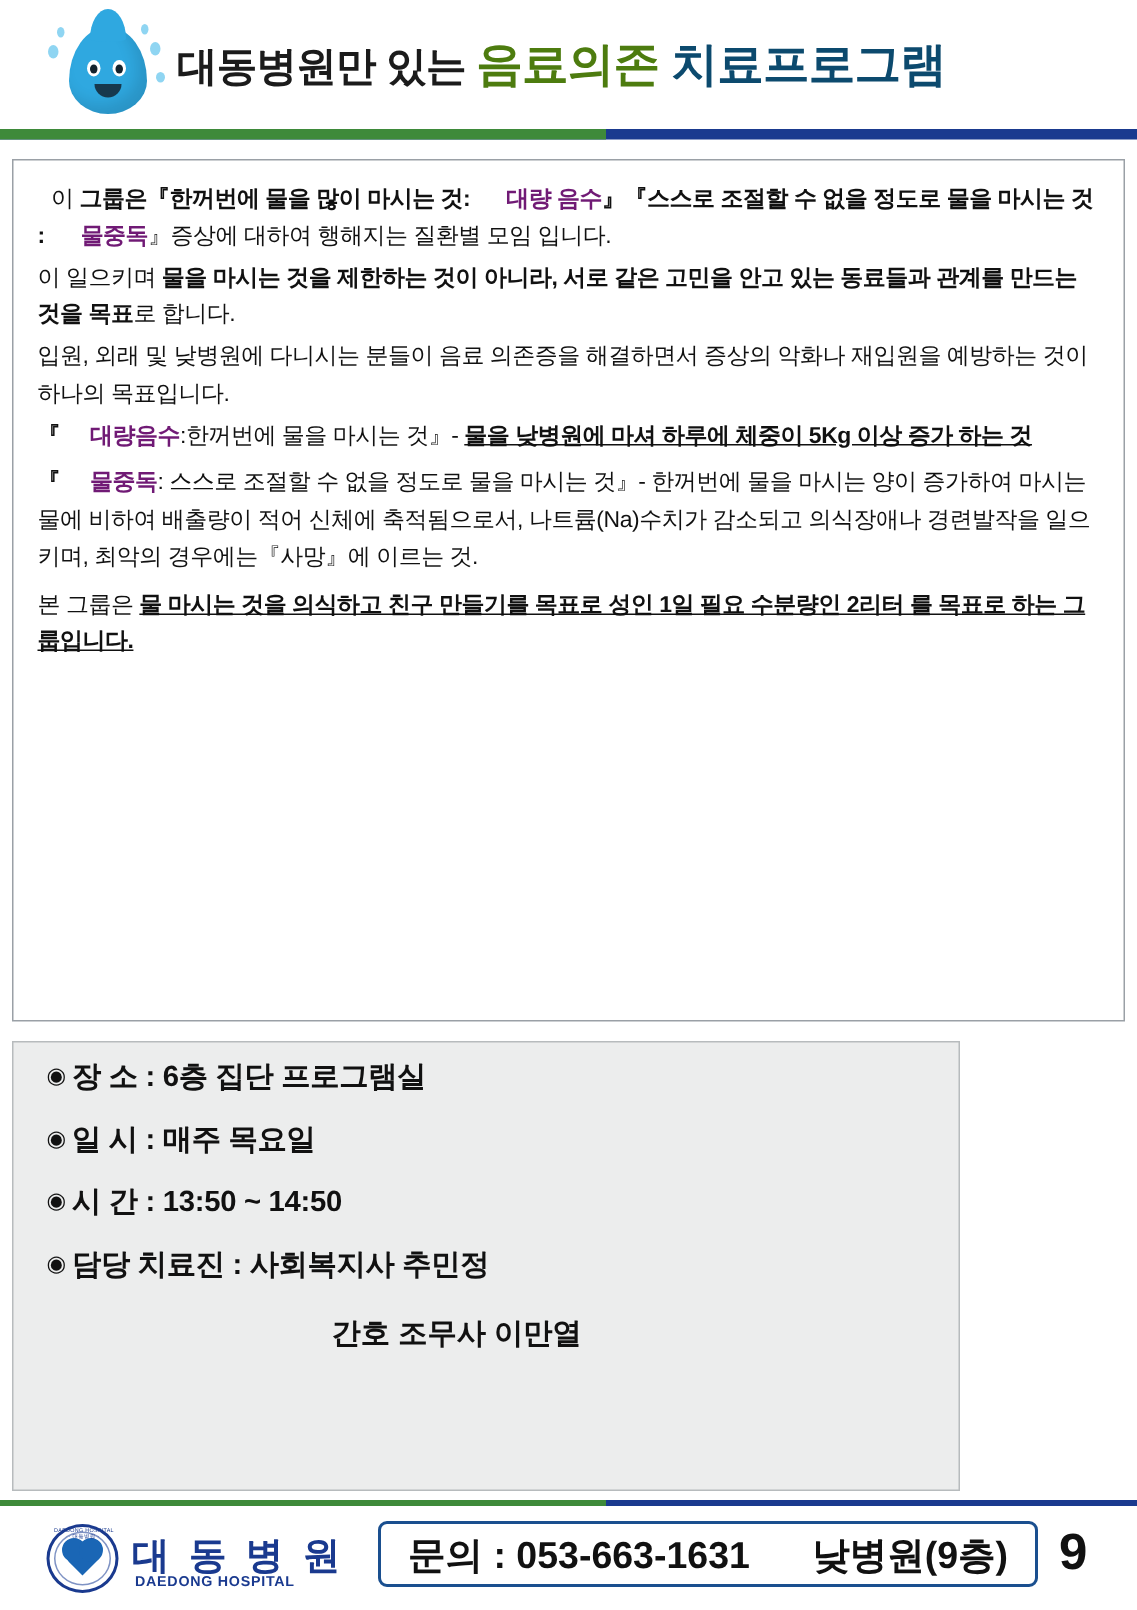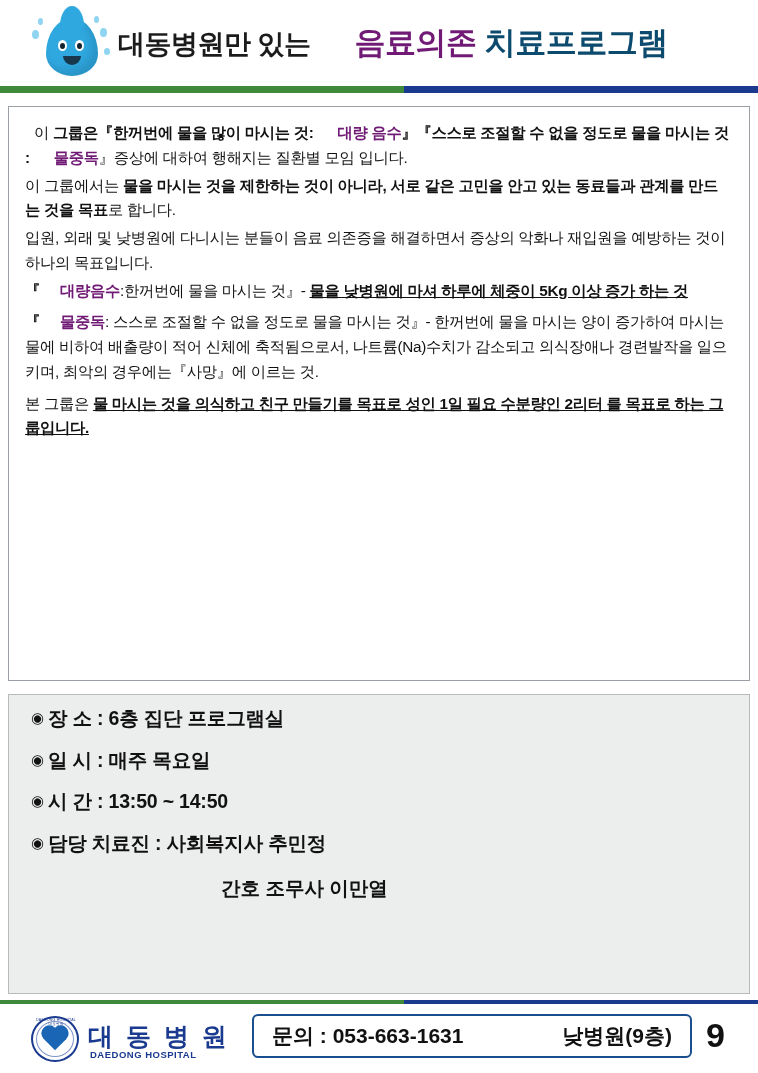--- a/index.html
+++ b/index.html
@@ -29,23 +29,22 @@
     white-space: nowrap;
     font-weight: bold;
     letter-spacing: -0.5px;
   }
   .ht-seg1 {
     font-size: 27px;
     color: #1b1b1b;
   }
   .ht-seg2 {
     font-size: 31px;
-    color: #701a75;
-    font-weight: bold;
-    margin-left: 37px;
+    color: #4d7c0f;
+    font-weight: bold;
   }
   .ht-seg3 {
     font-size: 31px;
     color: #0c4a6e;
   }
   .header-rule {
     position: absolute;
     left: 0;
     top: 86px;
     width: 758px;
@@ -153,21 +152,21 @@
   .b { font-weight: bold; }
   .blue { color: #701a75; font-weight: bold; margin-left: 20px; }
   .ub { font-weight: bold; text-decoration: underline; }
   .gap { margin-top: 7px; }
 
   
   .info-box {
     position: absolute;
     left: 8px;
     top: 694px;
-    width: 742px;
+    width: 632px;
     height: 300px;
     background: #eceded;
     border: 1px solid #b7bbbd;
     box-sizing: border-box;
     padding: 14px 0 0 22px;
   }
   .info-row {
     font-size: 19.5px;
     font-weight: bold;
     line-height: 1.0;
@@ -306,21 +305,21 @@
     border: 2px solid #1a4f8f;
     border-radius: 6px;
     box-sizing: border-box;
     background: #ffffff;
     display: flex;
     align-items: center;
     padding: 0 18px;
     justify-content: space-between;
   }
   .contact-text {
-    font-size: 21px;
+    font-size: 25px;
     font-weight: bold;
     color: #111111;
   }
   .page-num {
     position: absolute;
     left: 706px;
     top: 16px;
     font-size: 34px;
     font-weight: bold;
     color: #111111;
@@ -349,21 +348,21 @@
   <div class="header-rule-green"></div>
 </div>
 
 <div class="desc-box">
 
   <p class="p indent">
     <span>이 </span><span class="b">그룹은『한꺼번에 물을 많이 마시는 것: </span><span class="blue">대량 음수</span><span class="b">』『스스로 조절할 수 없을 정도로 물을 마시는 것 : </span><span class="blue">물중독</span><span>』증상에 대하여 행해지는 질환별 모임 입니다.</span>
   </p>
 
   <p class="p">
-    <span>이 그룹에서는 </span><span class="b">물을 마시는 것을 제한하는 것이 아니라, 서로 같은 고민을 안고 있는 동료들과 관계를 만드는 것을 목표</span><span>로 합니다.</span>
+    <span>이 일으키며 </span><span class="b">물을 마시는 것을 제한하는 것이 아니라, 서로 같은 고민을 안고 있는 동료들과 관계를 만드는 것을 목표</span><span>로 합니다.</span>
   </p>
 
   <p class="p">입원, 외래 및 낮병원에 다니시는 분들이 음료 의존증을 해결하면서 증상의 악화나 재입원을 예방하는 것이 하나의 목표입니다.</p>
 
   <p class="p">
     <span class="b">『</span><span class="blue">대량음수</span><span>:한꺼번에 물을 마시는 것』- </span><span class="ub">물을 낮병원에 마셔 하루에 체중이 5Kg 이상 증가 하는 것</span>
   </p>
 
   <p class="p gap">
     <span class="b">『</span><span class="blue">물중독</span><span>: 스스로 조절할 수 없을 정도로 물을 마시는 것』- 한꺼번에 물을 마시는 양이 증가하여 마시는 물에 비하여 배출량이 적어 신체에 축적됨으로서, 나트륨(Na)수치가 감소되고 의식장애나 경련발작을 일으키며, 최악의 경우에는『사망』에 이르는 것.</span>

